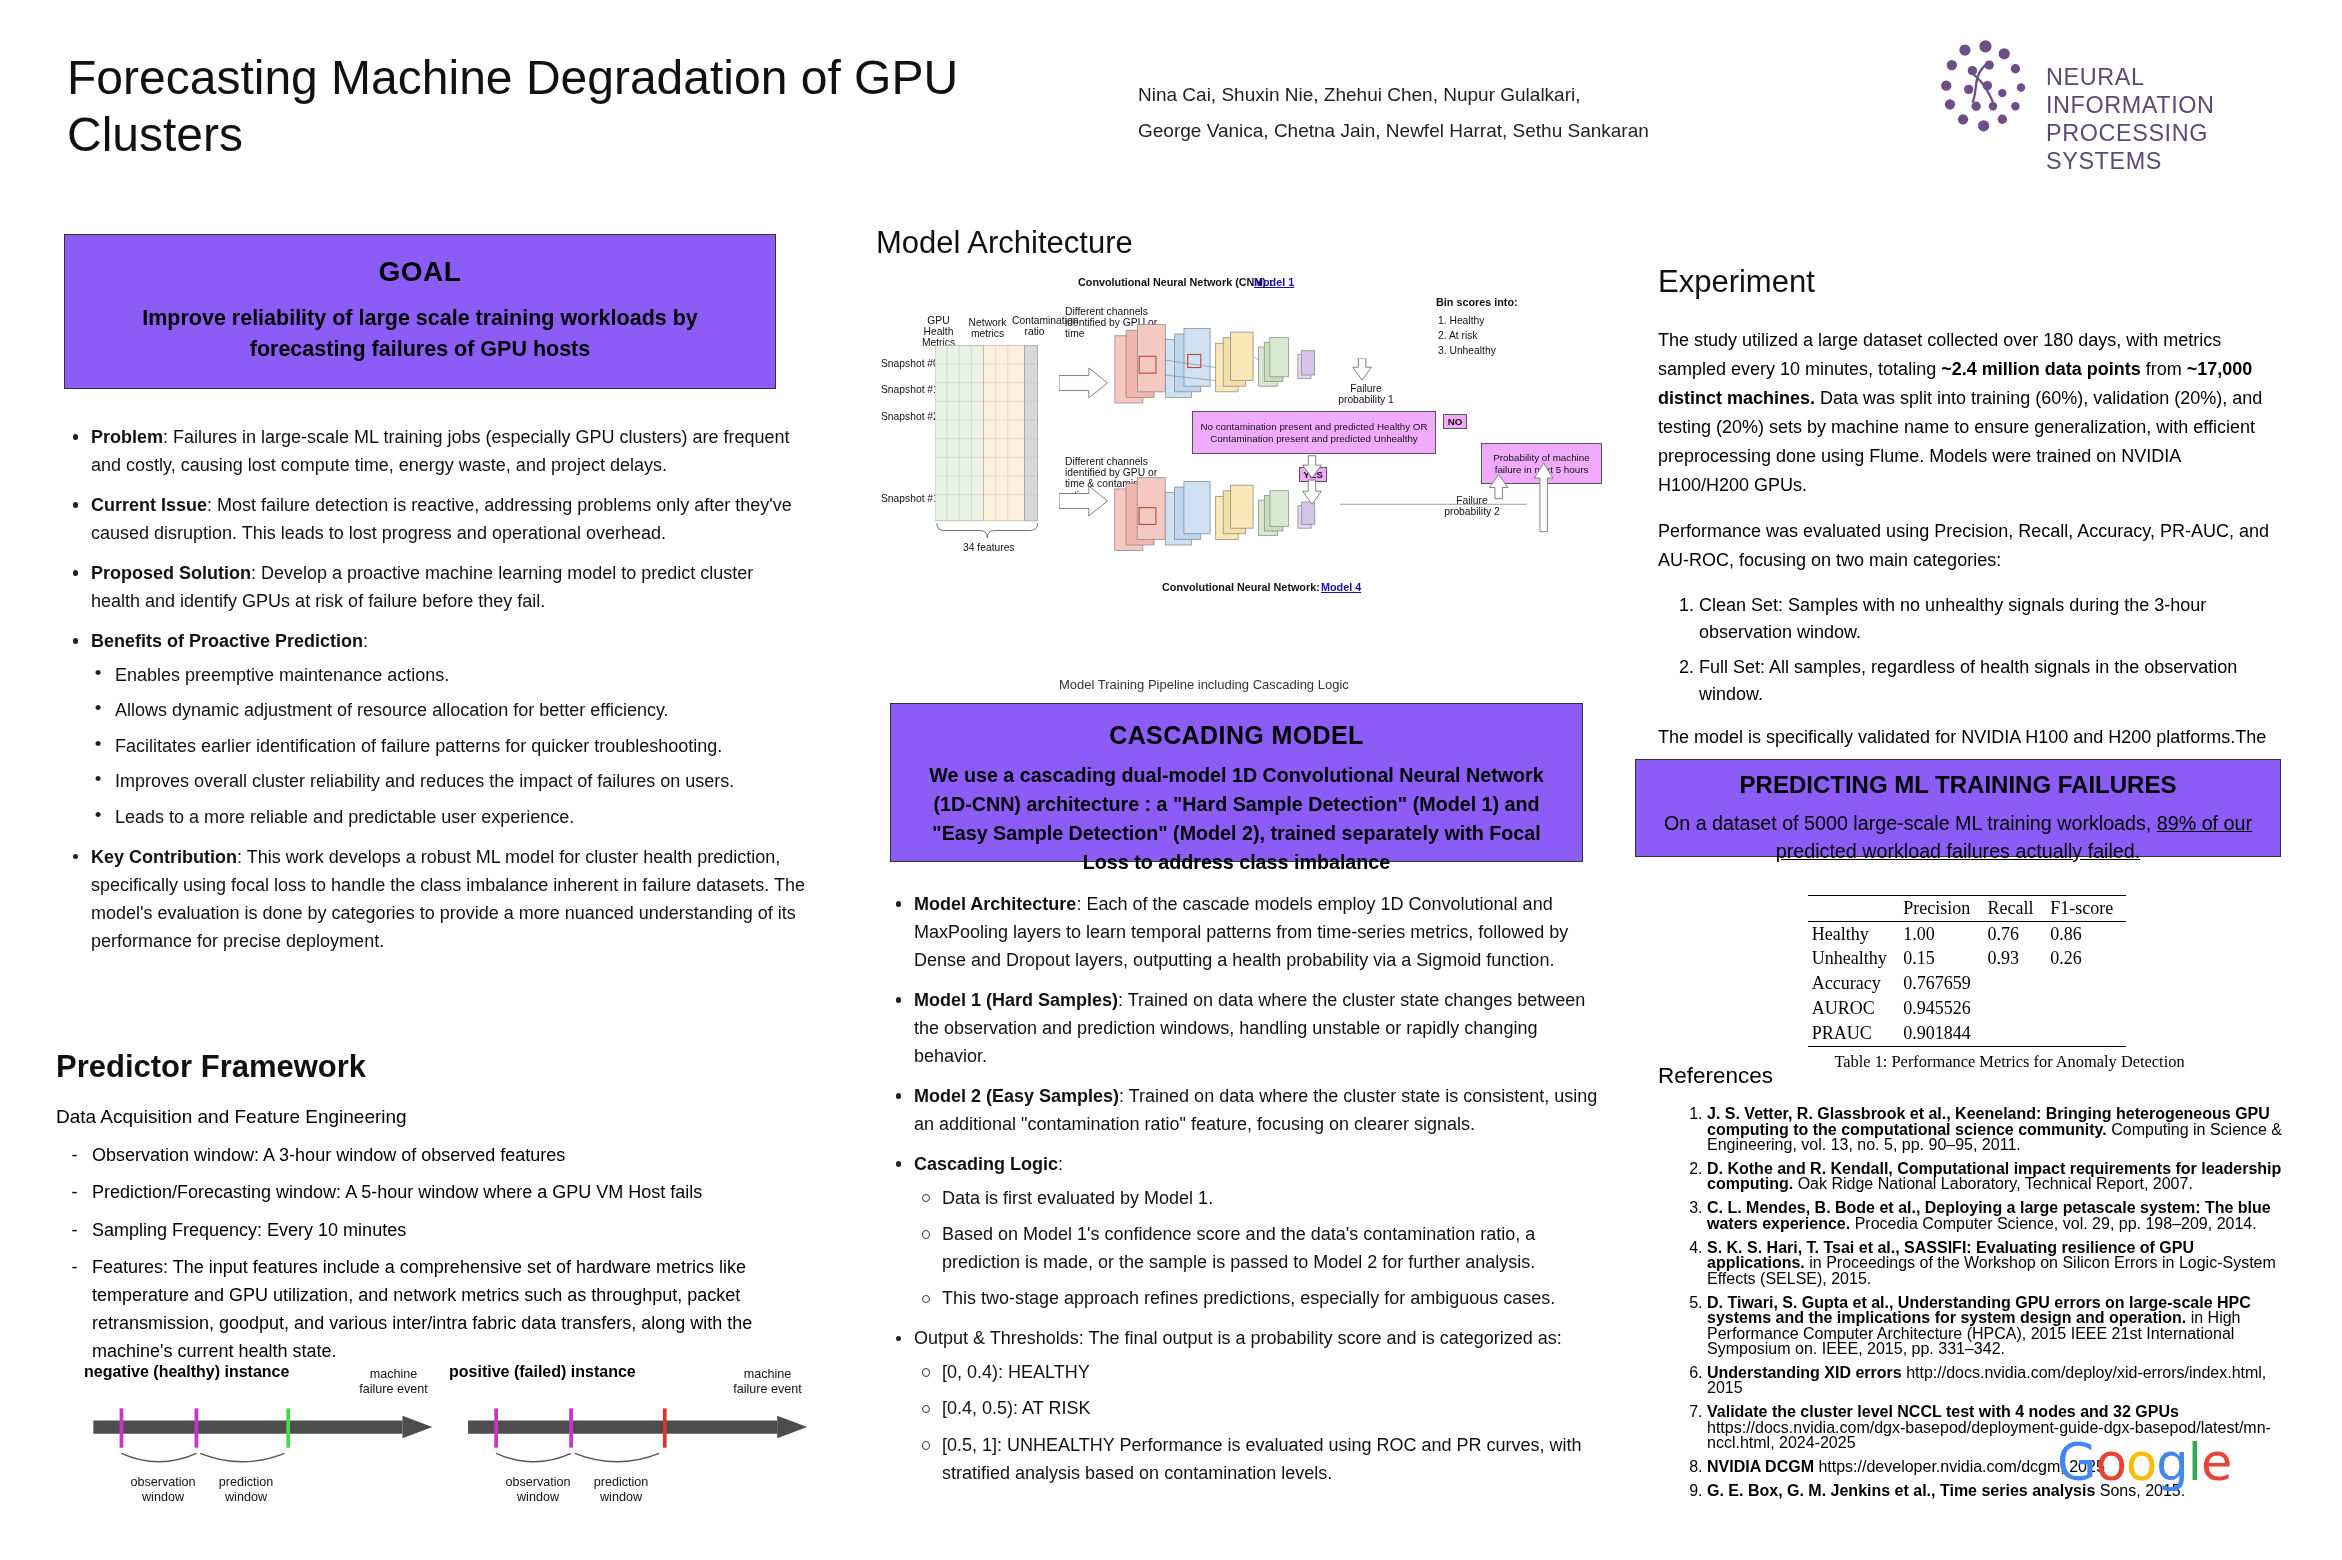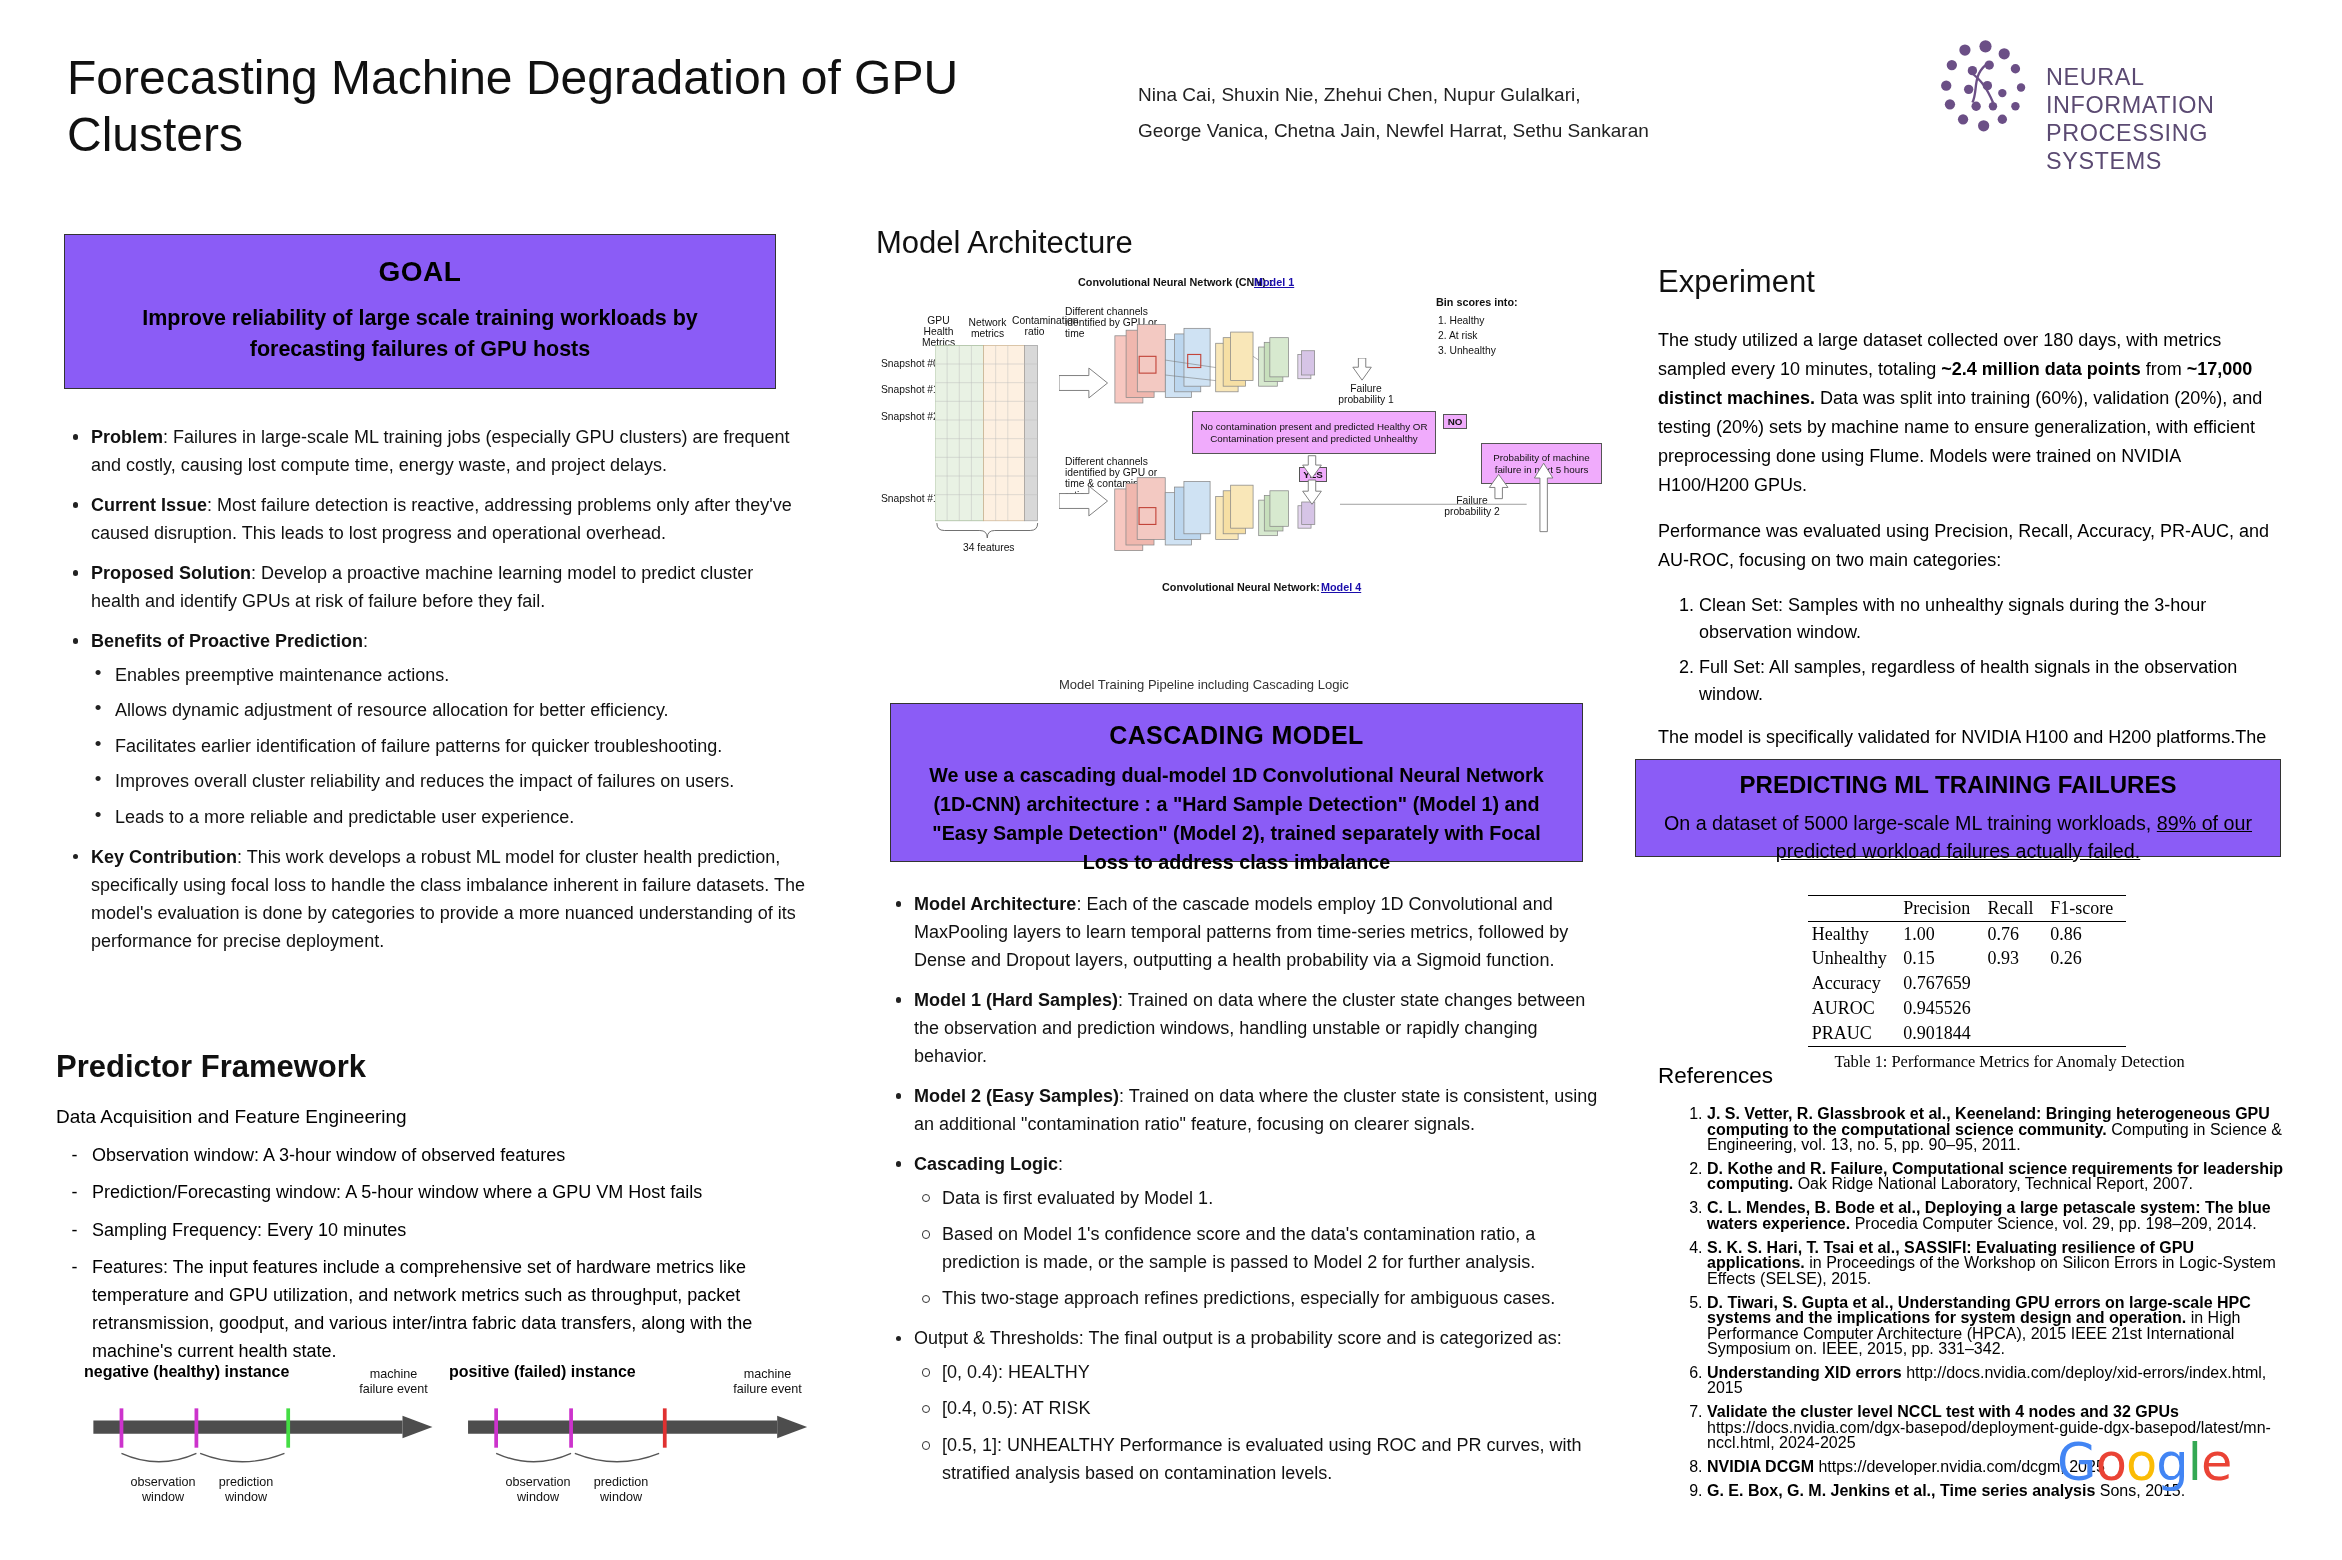--- a/index.html
+++ b/index.html
@@ -441,21 +441,21 @@
           </tr>
         </tbody>
     </table>
     <div class="mt-cap">Table 1: Performance Metrics for Anomaly Detection</div>
   </div>
 
   <div class="ref-head">References</div>
   <div class="refs">
     <ol id="refList">
         <li><b>J. S. Vetter, R. Glassbrook et al., Keeneland: Bringing heterogeneous GPU computing to the computational science community.</b><span> Computing in Science &amp; Engineering, vol. 13, no. 5, pp. 90–95, 2011.</span></li>
-        <li><b>D. Kothe and R. Failure, Computational science requirements for leadership computing.</b><span> Oak Ridge National Laboratory, Technical Report, 2007.</span></li>
+        <li><b>D. Kothe and R. Kendall, Computational impact requirements for leadership computing.</b><span> Oak Ridge National Laboratory, Technical Report, 2007.</span></li>
         <li><b>C. L. Mendes, B. Bode et al., Deploying a large petascale system: The blue waters experience.</b><span> Procedia Computer Science, vol. 29, pp. 198–209, 2014.</span></li>
         <li><b>S. K. S. Hari, T. Tsai et al., SASSIFI: Evaluating resilience of GPU applications.</b><span> in Proceedings of the Workshop on Silicon Errors in Logic-System Effects (SELSE), 2015.</span></li>
         <li><b>D. Tiwari, S. Gupta et al., Understanding GPU errors on large-scale HPC systems and the implications for system design and operation.</b><span> in High Performance Computer Architecture (HPCA), 2015 IEEE 21st International Symposium on. IEEE, 2015, pp. 331–342.</span></li>
         <li><b>Understanding XID errors</b><span> http://docs.nvidia.com/deploy/xid-errors/index.html, 2015</span></li>
         <li><b>Validate the cluster level NCCL test with 4 nodes and 32 GPUs</b><span> https://docs.nvidia.com/dgx-basepod/deployment-guide-dgx-basepod/latest/mn-nccl.html, 2024-2025</span></li>
         <li><b>NVIDIA DCGM</b><span> https://developer.nvidia.com/dcgm, 2025</span></li>
         <li><b>G. E. Box, G. M. Jenkins et al., Time series analysis</b><span> Sons, 2015.</span></li>
       </ol>
   </div>
 

